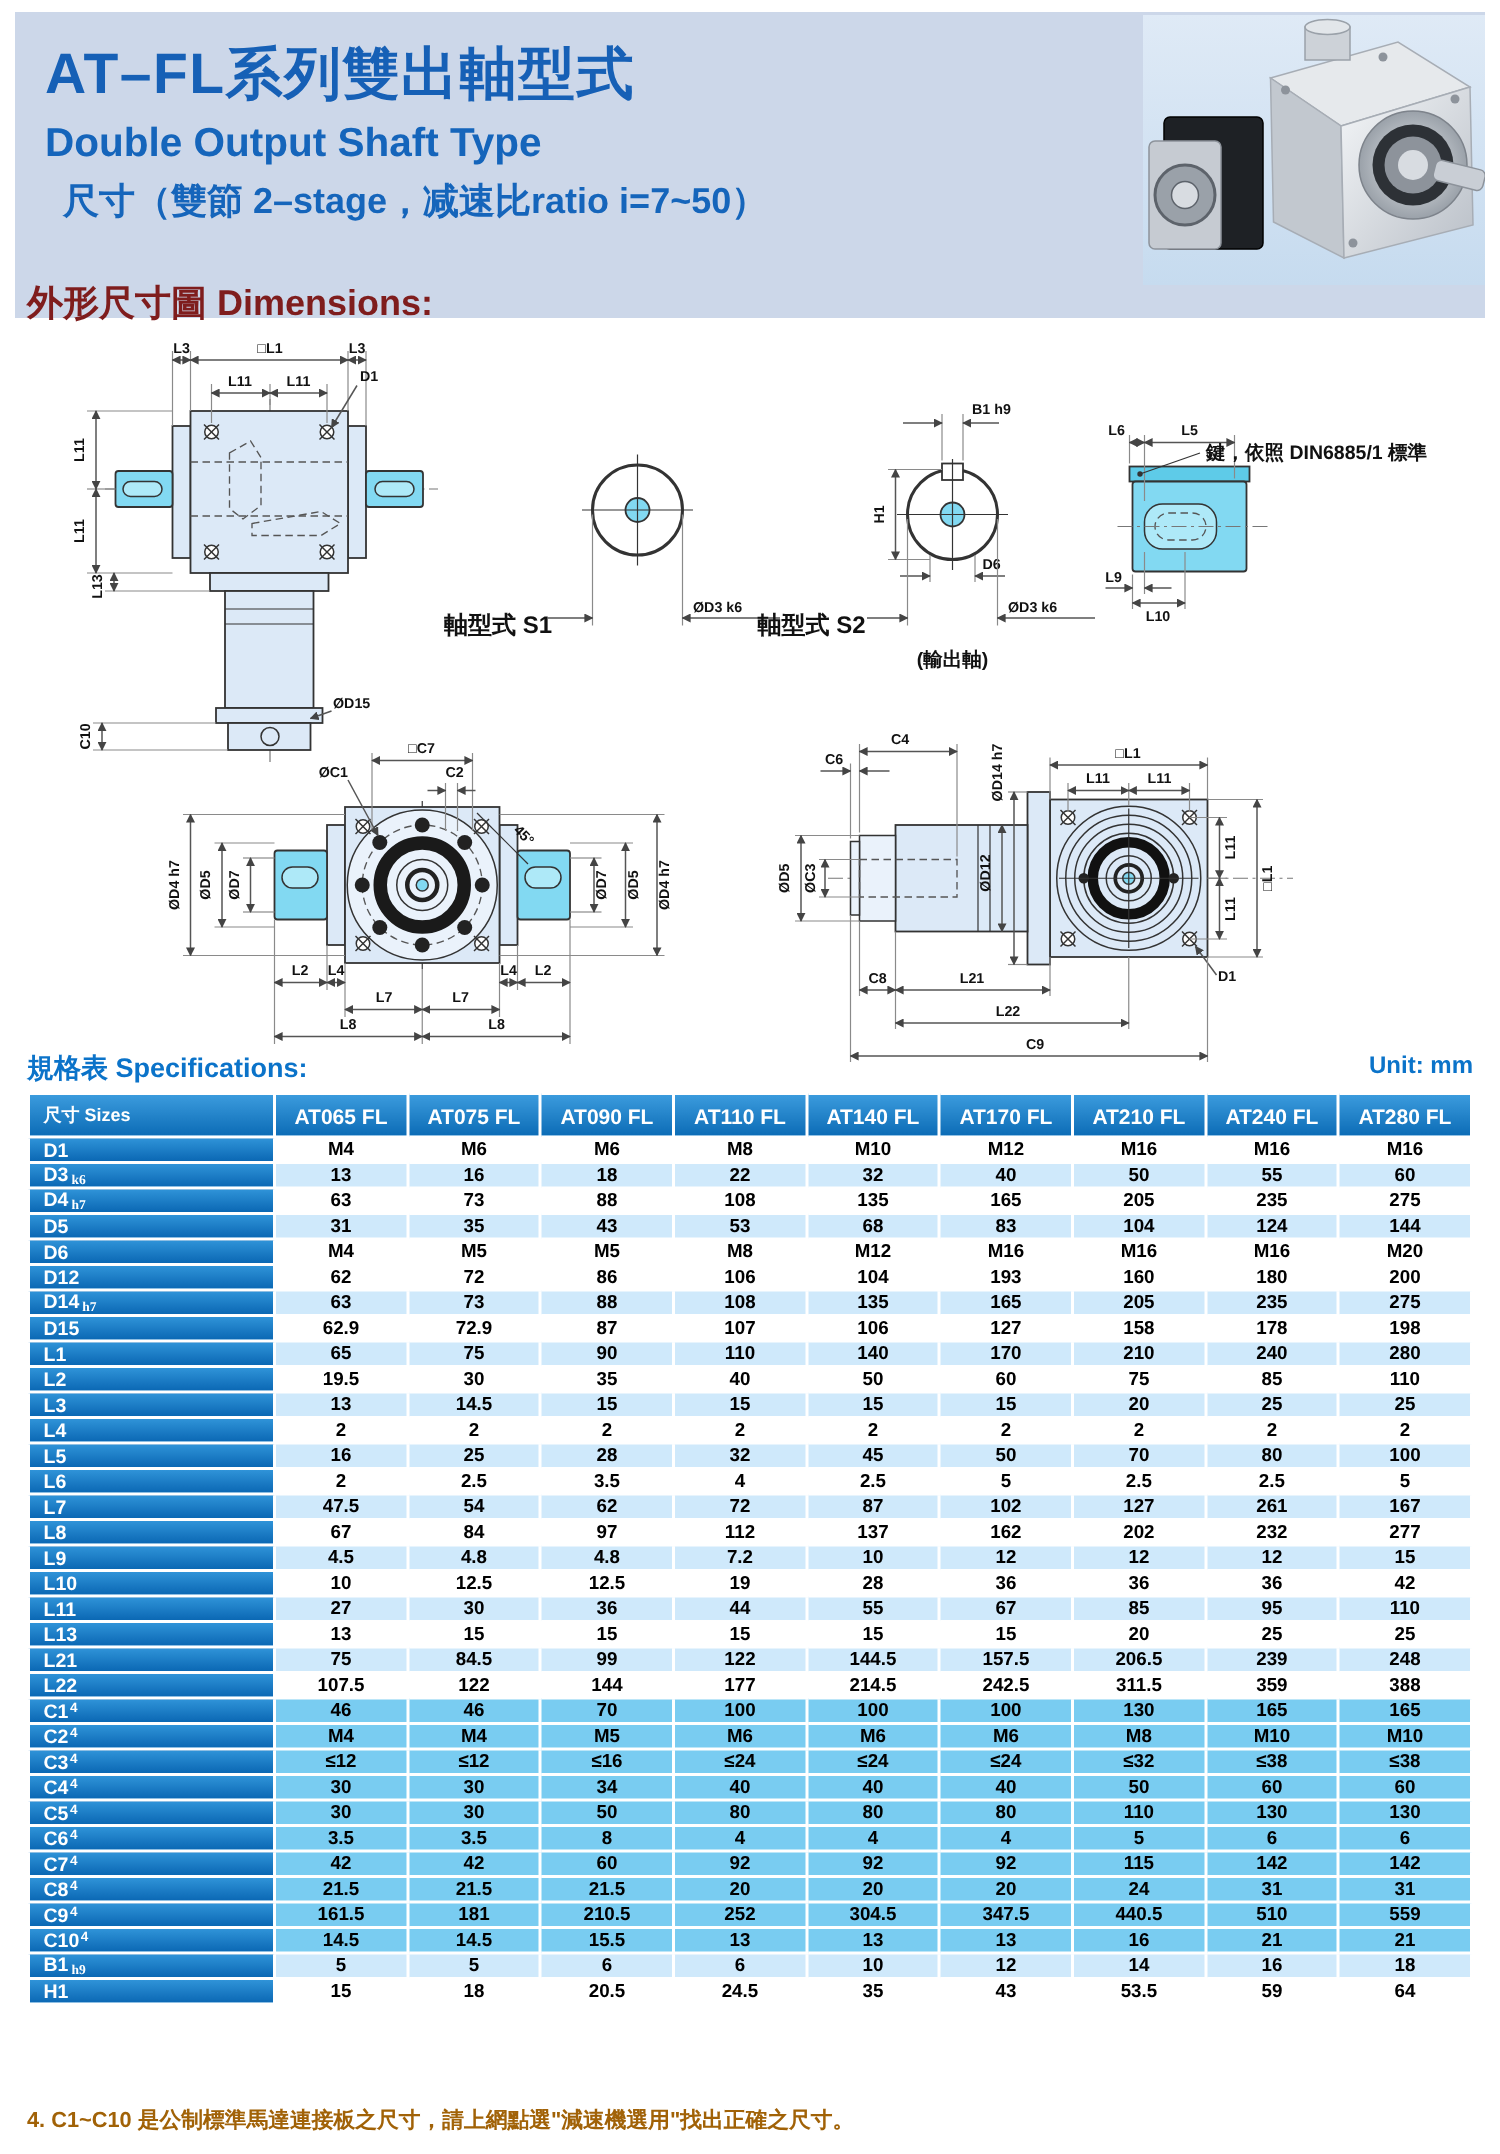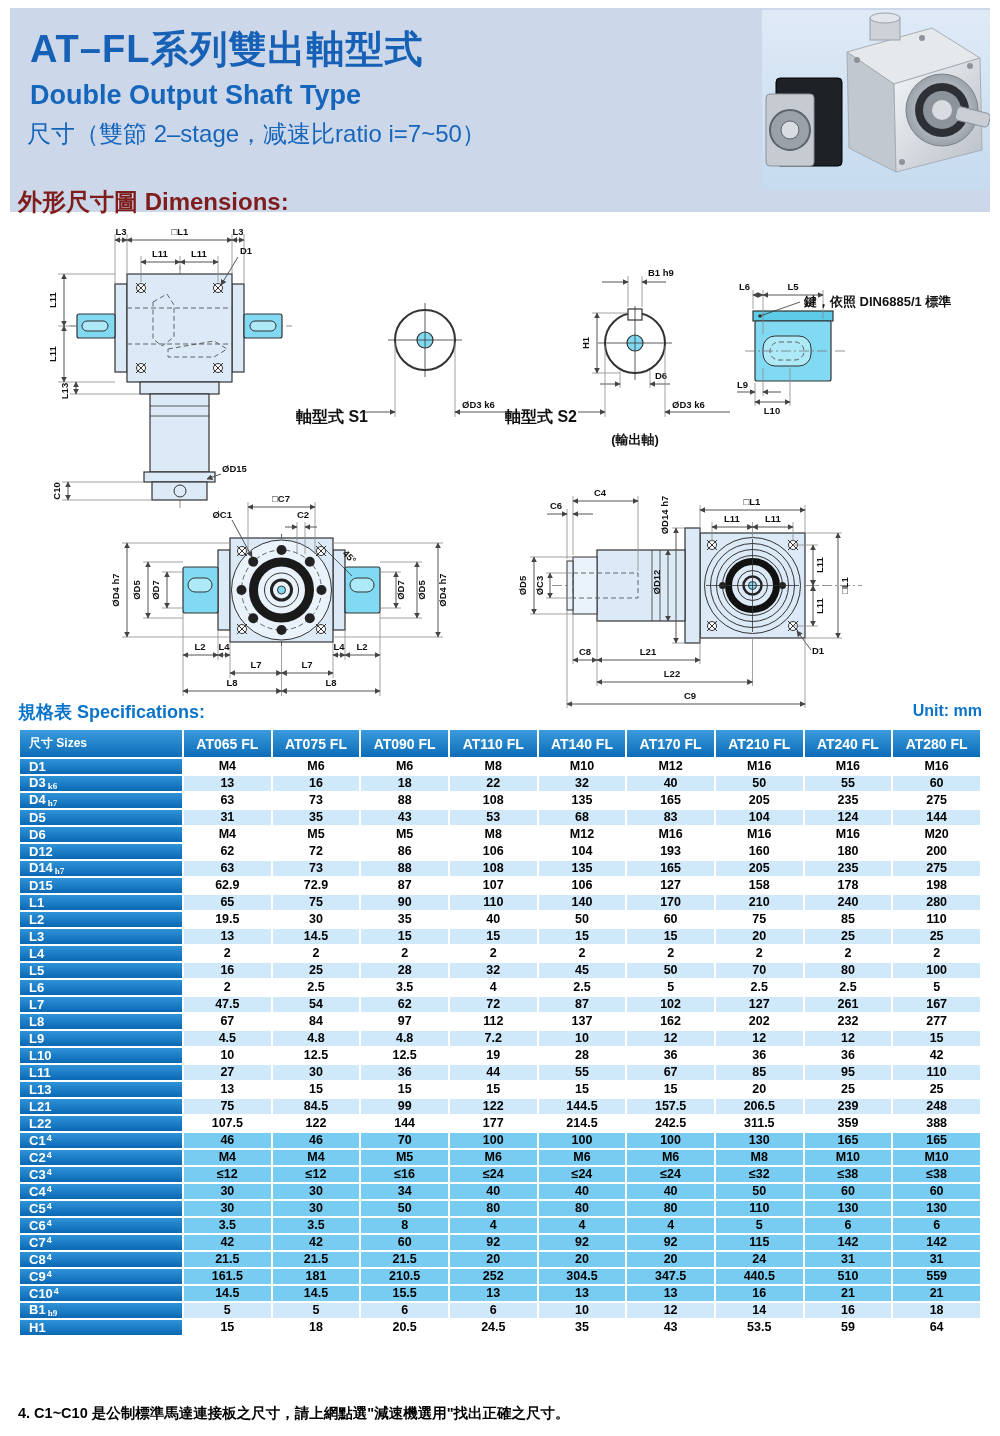--- a/index.html
+++ b/index.html
@@ -2,21 +2,21 @@
 <html><head>
 <meta charset="utf-8">
 <style>
   html,body{margin:0;padding:0;background:#fff;}
   .page{position:relative;width:1000px;height:1436px;background:#fff;overflow:hidden;
         font-family:"Liberation Sans","DejaVu Sans",sans-serif;}
   
   .header-band{position:absolute;left:10px;top:8px;width:980px;height:204px;background:#ccd7e9;}
   .title{position:absolute;left:20px;top:16px;font-size:38px;font-weight:bold;color:#1660b6;letter-spacing:1px;}
   .subtitle-en{position:absolute;left:20px;top:72px;font-size:27px;font-weight:bold;color:#1565bb;}
-  .subtitle-zh{position:absolute;left:17px;top:110px;font-size:24px;font-weight:normal;color:#1565bb;}
+  .subtitle-zh{position:absolute;left:32px;top:110px;font-size:24px;font-weight:bold;color:#1565bb;}
   .photo{position:absolute;left:762px;top:10px;width:228px;height:180px;}
   
   .dims-label{position:absolute;left:18px;top:186px;font-size:24px;font-weight:bold;color:#7f1d1d;}
   .specs-label{position:absolute;left:18px;top:700px;font-size:18px;font-weight:bold;color:#0b73c9;}
   .unit-label{position:absolute;right:18px;top:702px;font-size:16px;font-weight:bold;color:#0b73c9;}
   .diagrams{position:absolute;left:0px;top:210px;width:1000px;height:500px;}
   
   .dt{font:bold 9.5px "Liberation Sans","DejaVu Sans",sans-serif;fill:#111;}
   .dt2{font:bold 16px "Liberation Sans","DejaVu Sans",sans-serif;fill:#111;}
   .dt3{font:bold 13px "Liberation Sans","DejaVu Sans",sans-serif;fill:#111;}
@@ -38,21 +38,21 @@
       color:#fff;font-size:14px;font-weight:bold;text-align:center;}
   .specs-table thead th.col-label{width:153px;text-align:left;padding-left:9px;font-size:12px;}
   .specs-table tbody th{background:linear-gradient(180deg,#2f93d8 0%,#0b68b4 100%);color:#fff;
       font-size:13px;font-weight:bold;text-align:left;padding-left:9px;height:15px;line-height:1;}
   .specs-table tbody td{height:15px;text-align:center;font-size:12.5px;font-weight:bold;color:#000;line-height:1;}
   .specs-table tbody th sub{font-size:9px;vertical-align:-2px;margin-left:2px;font-family:Liberation Serif, serif;}
   .specs-table tbody th sup{font-size:9px;vertical-align:4px;margin-left:1px;}
   tr.row-plain td{background:#ffffff;}
   tr.row-alt td{background:#cfe9fb;}
   tr.row-c td{background:#79ccf1;}
-  .footnote{position:absolute;left:18px;top:1404px;font-size:14.5px;font-weight:bold;color:#000000;}
+  .footnote{position:absolute;left:18px;top:1404px;font-size:14.5px;font-weight:bold;color:#a16207;}
 </style>
 </head>
 <body>
 
 <div class="page">
 
   <div class="header-band">
     <div class="title">AT–FL系列雙出軸型式</div>
     <div class="subtitle-en">Double Output Shaft Type</div>
     <div class="subtitle-zh">尺寸（雙節 2–stage，减速比ratio i=7~50）</div>

